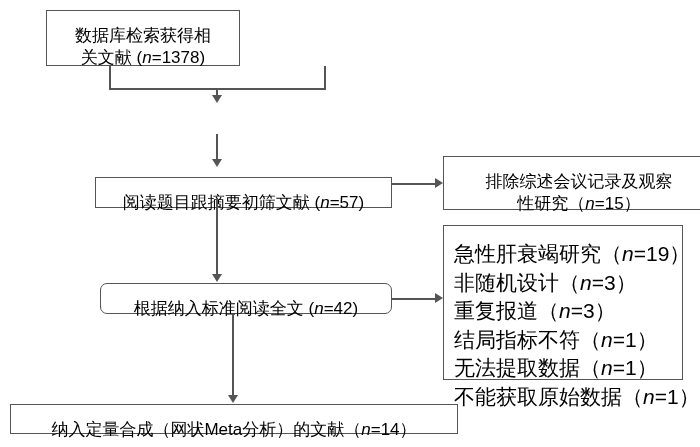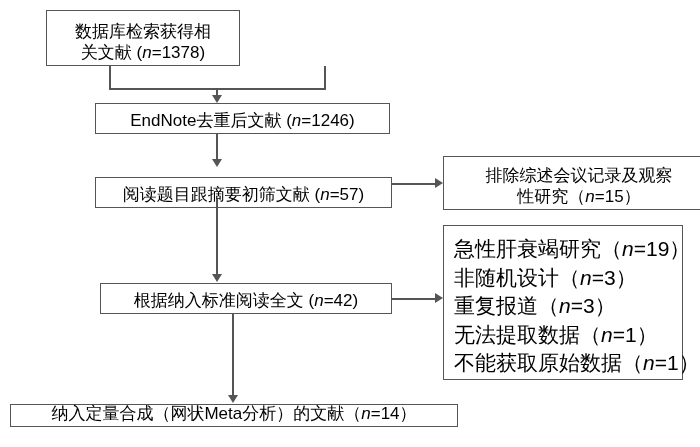--- a/index.html
+++ b/index.html
@@ -18,27 +18,27 @@
     height: 447px;
     background: #ffffff;
     overflow: hidden;
   }
   .node {
     position: absolute;
     box-sizing: border-box;
     border: 1.6px solid #555555;
     background: #ffffff;
     display: flex;
-    align-items: flex-end;
+    align-items: flex-start;
     justify-content: center;
     text-align: center;
     line-height: 1.28;
     color: #000000;
     font-size: 17px;
-    padding: 1px 6px;
+    padding: 14px 6px;
   }
   .node.left-align {
     justify-content: flex-start;
     text-align: left;
     padding-left: 10px;
   }
   .node .txt {
     display: block;
     width: 100%;
     white-space: pre-line;
@@ -94,54 +94,52 @@
 关文献 (<em class="nital">n</em>=1378)</span>
   </div>
 
 
   <div class="vline" style="left:109px; top:66px; height:23px;"></div>
   <div class="vline" style="left:324px; top:66px; height:23px;"></div>
   <div class="hline" style="left:109px; top:88px; width:217px;"></div>
   <div class="vline" style="left:216px; top:88px; height:9px;"></div>
   <div class="arrow-down" style="left:212px; top:95px;"></div>
 
-  <div class="node" style="left:95px; top:103px; width:295px; height:31px;">
-    <span class="txt">EndNote去重后文献 (<em class="nital">n</em>=1246)</span>
-  </div>
 
   <div class="vline" style="left:216px; top:134px; height:26px;"></div>
   <div class="arrow-down" style="left:212px; top:159px;"></div>
 
   <div class="node" style="left:95px; top:168px; width:297px; height:31px;margin-top:9px;">
     <span class="txt">阅读题目跟摘要初筛文献 (<em class="nital">n</em>=57)</span>
   </div>
 
   <div class="hline" style="left:392px; top:183px; width:44px;"></div>
   <div class="arrow-right" style="left:435px; top:178px;"></div>
 
   <div class="node" style="left:443px; top:156px; width:272px; height:54px;">
     <span class="txt">排除综述会议记录及观察
 性研究（<em class="nital">n</em>=15）</span>
   </div>
 
   <div class="vline" style="left:216px; top:199px; height:76px;"></div>
   <div class="arrow-down" style="left:212px; top:274px;"></div>
 
-  <div class="node" style="left:100px; top:283px; width:292px; height:31px;">
+  <div class="node" style="left:100px; top:283px; width:292px; height:31px;border-radius:7px;">
     <span class="txt">根据纳入标准阅读全文 (<em class="nital">n</em>=42)</span>
   </div>
 
   <div class="hline" style="left:392px; top:298px; width:44px;"></div>
   <div class="arrow-right" style="left:435px; top:293px;"></div>
 
   <div class="node left-align" style="left:443px; top:225px; width:240px; height:155px;">
     <span class="nlist">
       <span class="row">急性肝衰竭研究（<em class="nital">n</em>=19）</span>
       <span class="row">非随机设计（<em class="nital">n</em>=3）</span>
       <span class="row">重复报道（<em class="nital">n</em>=3）</span>
+      <span class="row">结局指标不符（<em class="nital">n</em>=1）</span>
       <span class="row">无法提取数据（<em class="nital">n</em>=1）</span>
       <span class="row">不能获取原始数据（<em class="nital">n</em>=1）</span>
     </span>
   </div>
 
   <div class="vline" style="left:232px; top:314px; height:82px;"></div>
   <div class="arrow-down" style="left:228px; top:395px;"></div>
 
   <div class="node" style="left:10px; top:404px; width:448px; height:23px;">
     <span class="txt">纳入定量合成（网状Meta分析）的文献（<em class="nital">n</em>=14）</span>

